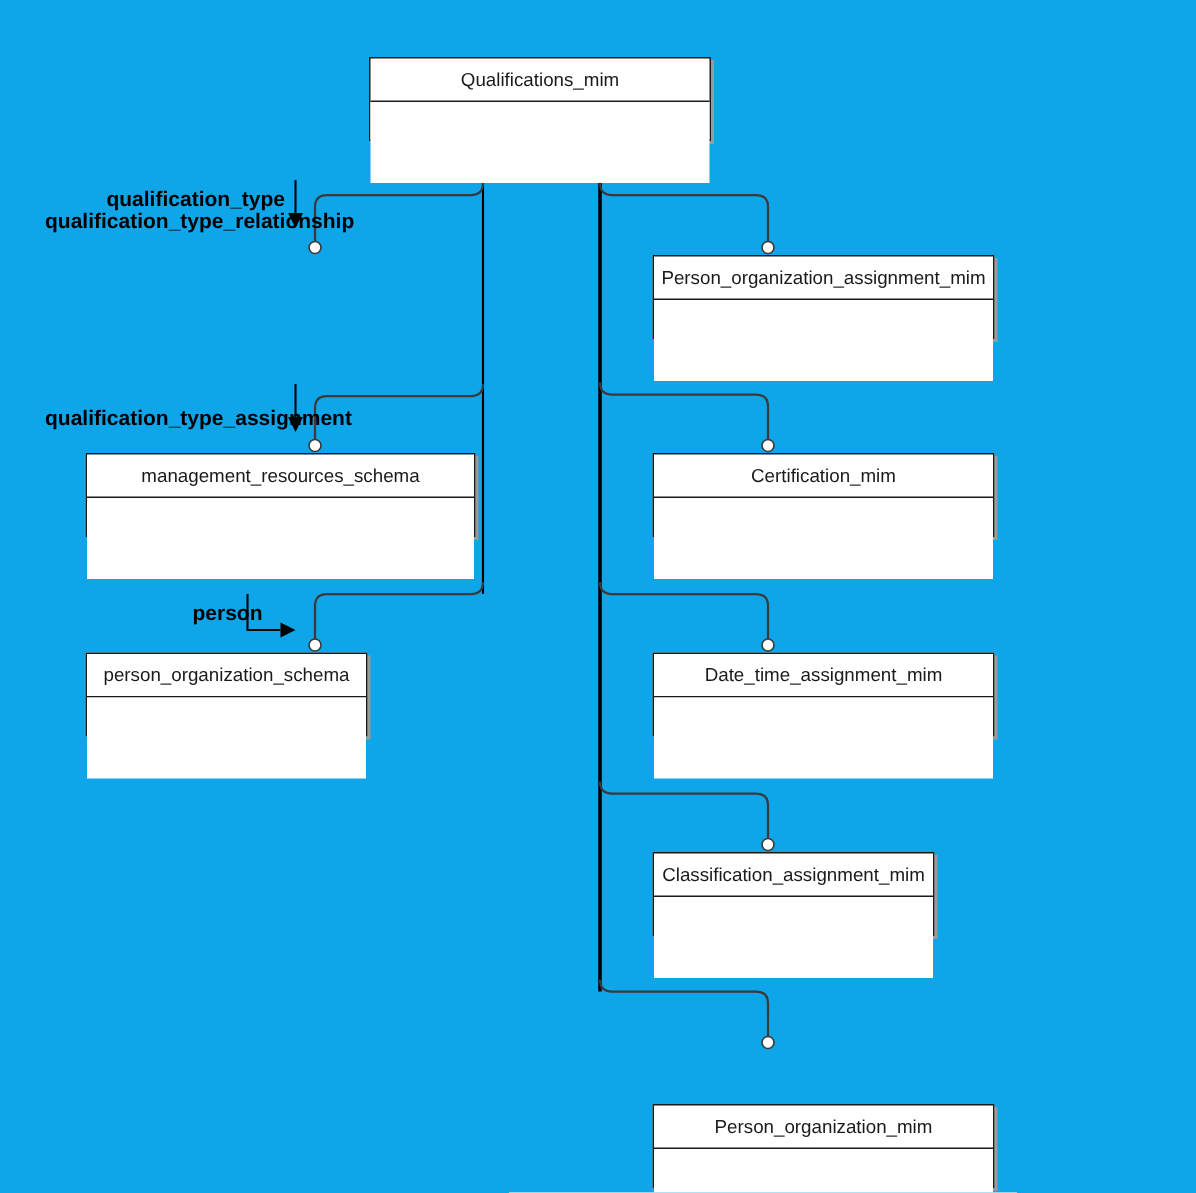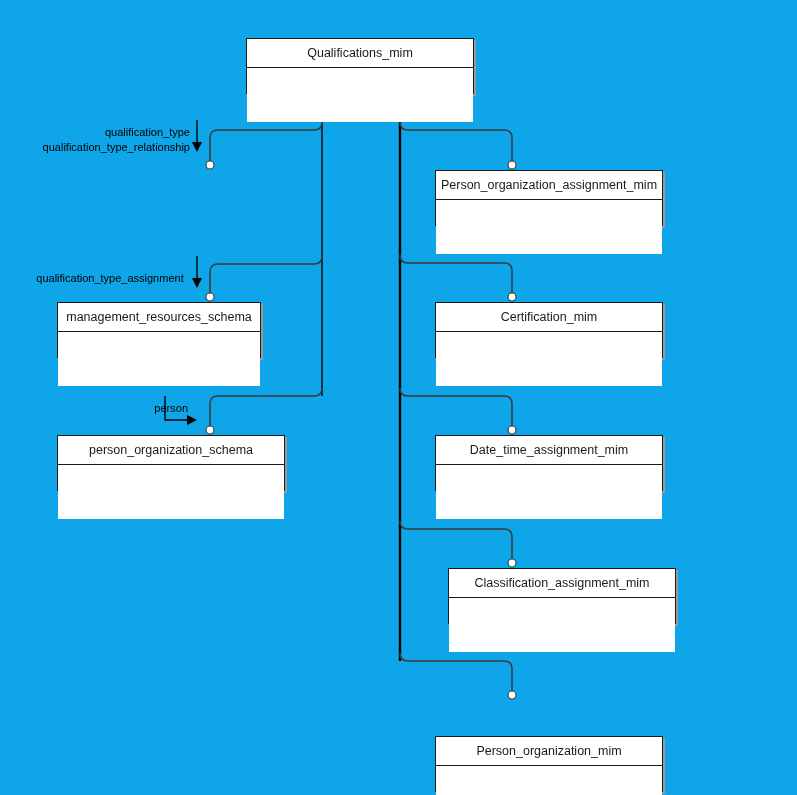--- a/index.html
+++ b/index.html
@@ -40,25 +40,26 @@
     white-space: nowrap;
     overflow: hidden;
   }
   .uml-box-body {
     box-sizing: border-box;
     height: 100%;
     background: #ffffff;
   }
   .edge-label {
     position: absolute;
-    font-size: 11px;
+    font-size: 14px;
     color: #000000;
     white-space: nowrap;
     text-align: right;
     line-height: 15px;
+    font-weight: bold;
   }
 </style>
 </head>
 <body>
 
 <div id="canvas">
 
   <svg class="diagram-svg" viewBox="0 0 797 795" xmlns="http://www.w3.org/2000/svg">
     <g id="connectors" fill="none">
         <path d="M 322 94 L 322 396" stroke="#000000" stroke-width="1.4" fill="none"></path>
@@ -89,61 +90,61 @@
         <circle cx="512" cy="695" r="4" fill="#ffffff" stroke="#3a3a3a" stroke-width="1.1"></circle>
       </g>
   </svg>
 
   <div class="uml-box" style="left:246px; top:38px; width:228px; height:56px;">
     <div class="uml-box-title">Qualifications_mim</div>
     <div class="uml-box-body"></div>
   </div>
 
 
-  <div class="uml-box" style="left:57px; top:302px; width:204px; height:56px;">
+  <div class="uml-box" style="left:57px; top:302px; width:260px; height:56px;">
     <div class="uml-box-title">management_resources_schema</div>
     <div class="uml-box-body"></div>
   </div>
 
-  <div class="uml-box" style="left:57px; top:435px; width:228px; height:56px;">
+  <div class="uml-box" style="left:57px; top:435px; width:188px; height:56px;">
     <div class="uml-box-title">person_organization_schema</div>
     <div class="uml-box-body"></div>
   </div>
 
   <div class="uml-box" style="left:435px; top:302px; width:228px; height:56px;">
     <div class="uml-box-title">Certification_mim</div>
     <div class="uml-box-body"></div>
   </div>
 
   <div class="uml-box" style="left:435px; top:170px; width:228px; height:56px;">
     <div class="uml-box-title">Person_organization_assignment_mim</div>
     <div class="uml-box-body"></div>
   </div>
 
   <div class="uml-box" style="left:435px; top:435px; width:228px; height:56px;">
     <div class="uml-box-title">Date_time_assignment_mim</div>
     <div class="uml-box-body"></div>
   </div>
 
-  <div class="uml-box" style="left:448px; top:568px; width:228px; height:56px;">
+  <div class="uml-box" style="left:435px; top:568px; width:188px; height:56px;">
     <div class="uml-box-title">Classification_assignment_mim</div>
     <div class="uml-box-body"></div>
   </div>
 
   <div class="uml-box" style="left:435px; top:700px; width:228px; height:56px;margin-top:36px;">
     <div class="uml-box-title">Person_organization_mim</div>
     <div class="uml-box-body"></div>
   </div>
 
   <div class="edge-label" style="left:30px; top:125px; width:160px;">
     <div>qualification_type</div>
     <div>qualification_type_relationship</div>
   </div>
 
   <div class="edge-label" style="left:30px; top:271px; width:160px;text-align:center;">
     <div>qualification_type_assignment</div>
   </div>
 
-  <div class="edge-label" style="left:43px; top:401px; width:145px;">
+  <div class="edge-label" style="left:30px; top:401px; width:145px;">
     <div>person</div>
   </div>
 
 </div>
 
 </body></html>

